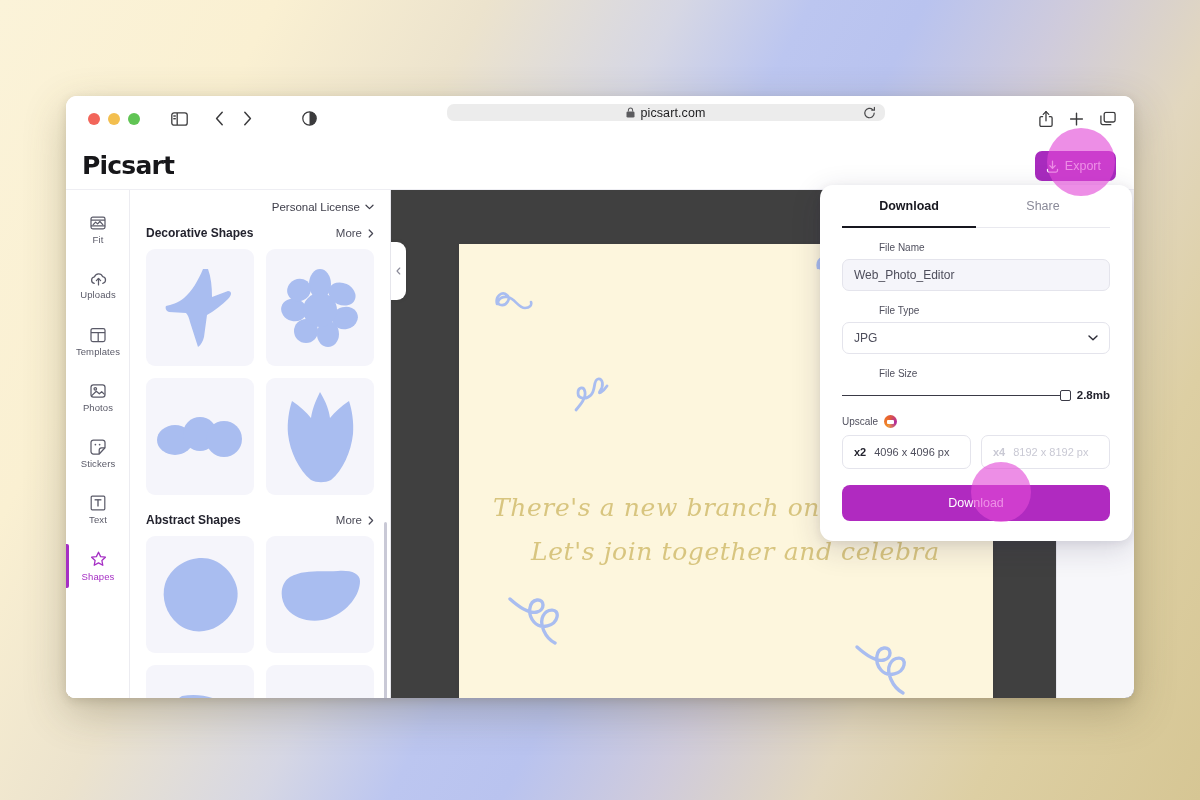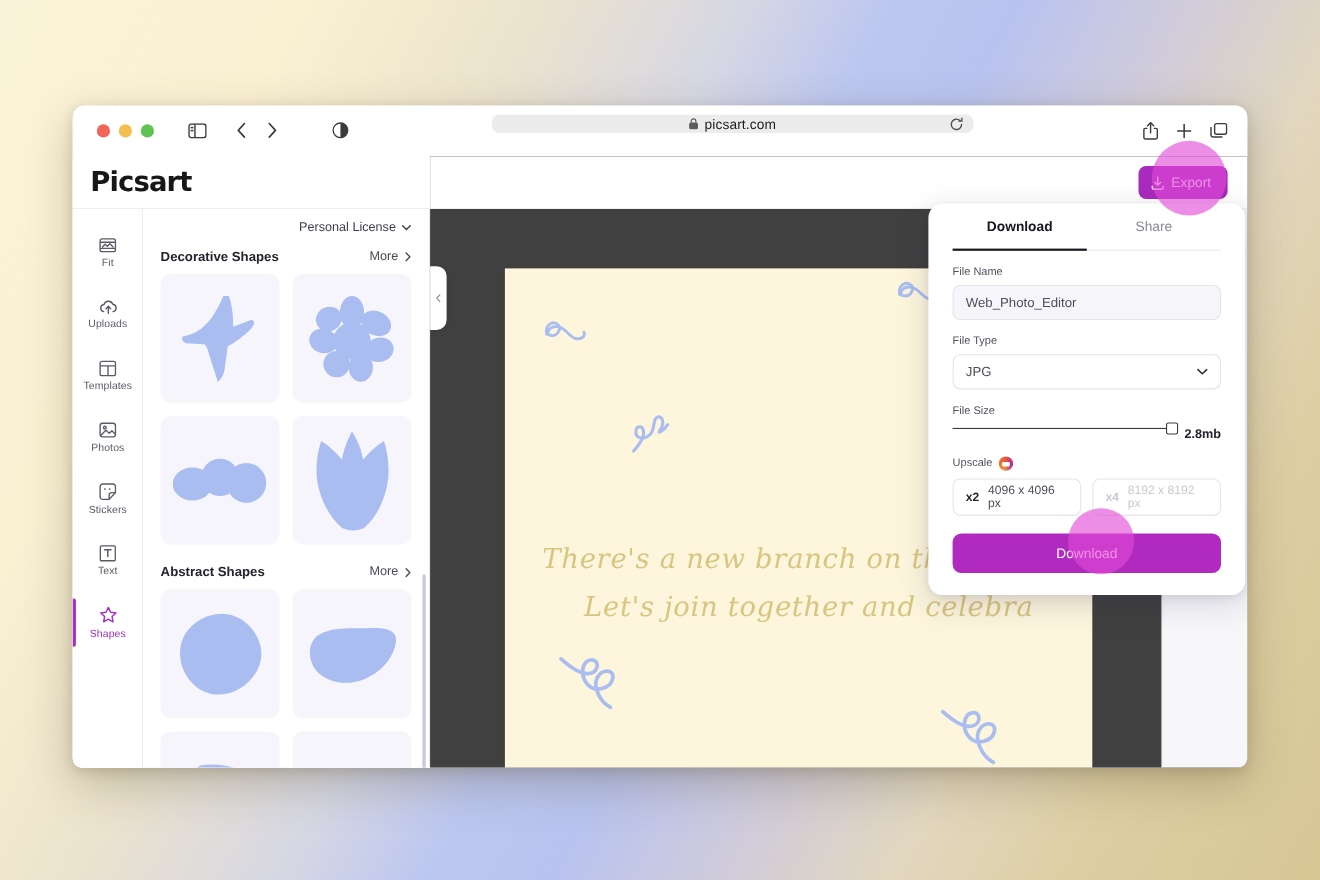--- a/index.html
+++ b/index.html
@@ -217,49 +217,49 @@
       linear-gradient(45deg, #d9dce6 25%, transparent 25%, transparent 75%, #d9dce6 75%);
     background-size: 9px 9px;
     background-position: 0 0, 4.5px 4.5px;
     display: flex; align-items: center; justify-content: center;
     cursor: pointer; overflow: hidden;
   }
 
   
   #download-panel {
     position: absolute; right: 2px; top: 89px;
-    width: 288px; background: #ffffff; border-radius: 13px;
+    width: 312px; background: #ffffff; border-radius: 13px;
     box-shadow: 0 8px 30px rgba(40,30,70,.16), 0 2px 8px rgba(40,30,70,.08);
     z-index: 20; padding: 0 22px 20px 22px;
   }
   #dl-tabs {
     display: flex; border-bottom: 1px solid #e9e9ef; height: 43px;
   }
   .dl-tab {
     flex: 1; display: flex; align-items: center; justify-content: center;
     font-size: 12.5px; color: #8a8a99; cursor: pointer; position: relative;
   }
   .dl-tab.active { color: #17171f; font-weight: 700; }
   .dl-tab.active::after {
     content: ""; position: absolute; left: 0; right: 0; bottom: -1px;
     height: 2px; background: #17171f;
   }
   .fld-label {
-    font-size: 10px; color: #50505e; margin-top: 14px; margin-bottom: 6px;
+    font-size: 10px; color: #50505e; margin-top: 14px; margin-bottom: 6px; margin-left: 37px;
   }
   .fld-box {
     height: 32px; border: 1px solid #e4e4ec; border-radius: 7px;
     display: flex; align-items: center; padding: 0 11px;
     font-size: 12px; color: #4e4e5c;
   }
   #dl-filename { background: #f5f5fa; }
   #dl-filetype { justify-content: space-between; cursor: pointer; }
 
   #slider-row {
-    display: flex; align-items: flex-start; gap: 11px; margin-top: 10px;
+    display: flex; align-items: center; gap: 11px; margin-top: 10px;
   }
   #slider-track {
     flex: 1; height: 1px; background: #3a3a46; position: relative;
   }
   #slider-knob {
     position: absolute; right: -5px; top: -5px;
     width: 11px; height: 11px; background: #ffffff;
     border: 1.4px solid #3a3a46; border-radius: 2px; cursor: pointer;
   }
   #slider-value { font-size: 11.5px; color: #23232e; font-weight: 700; }

